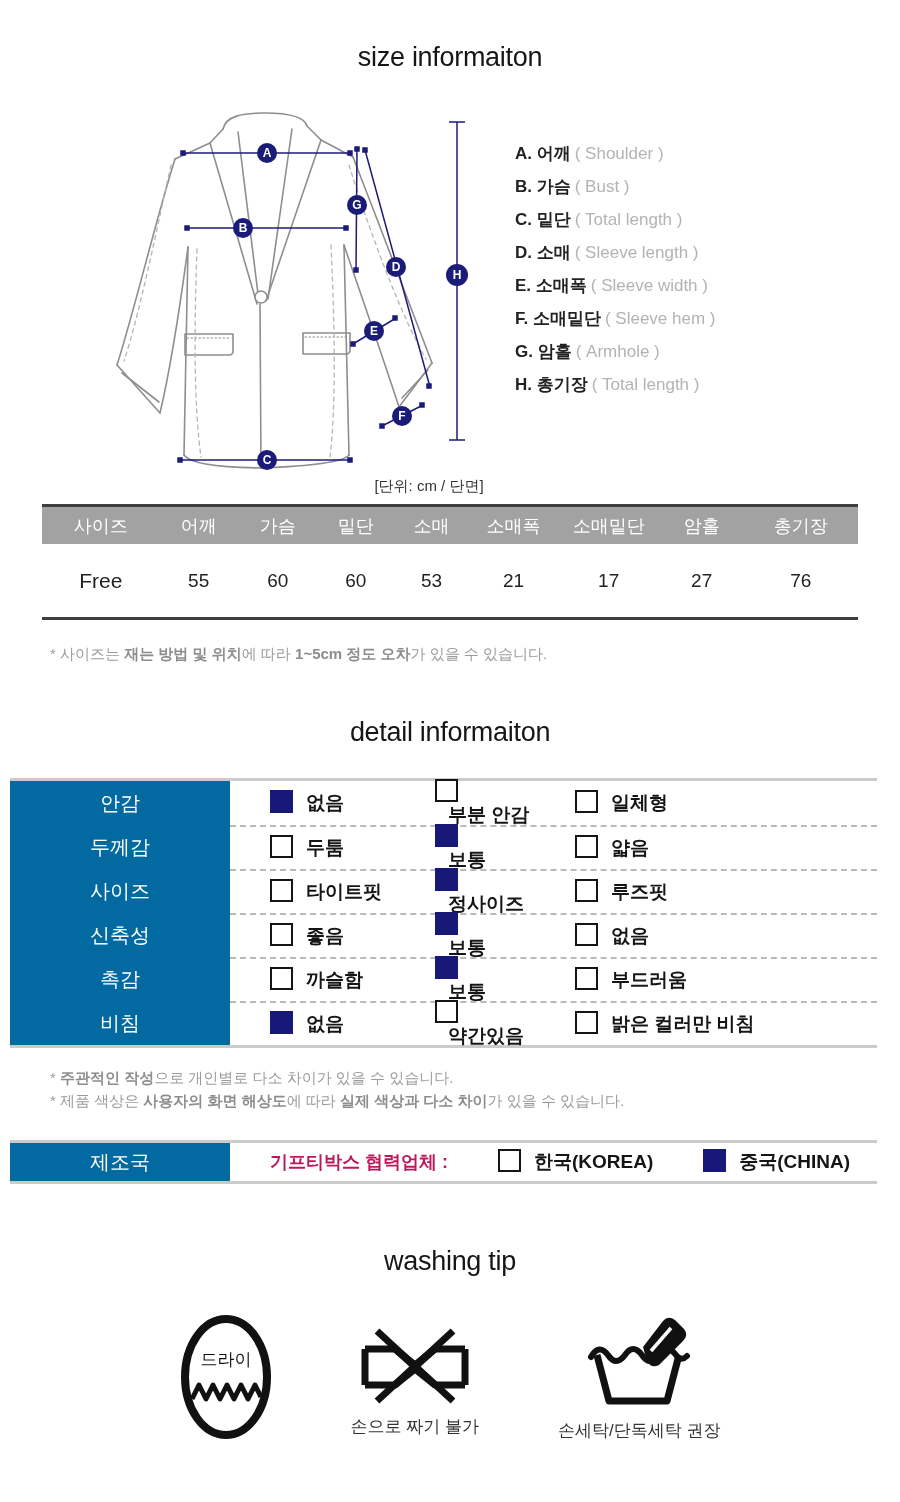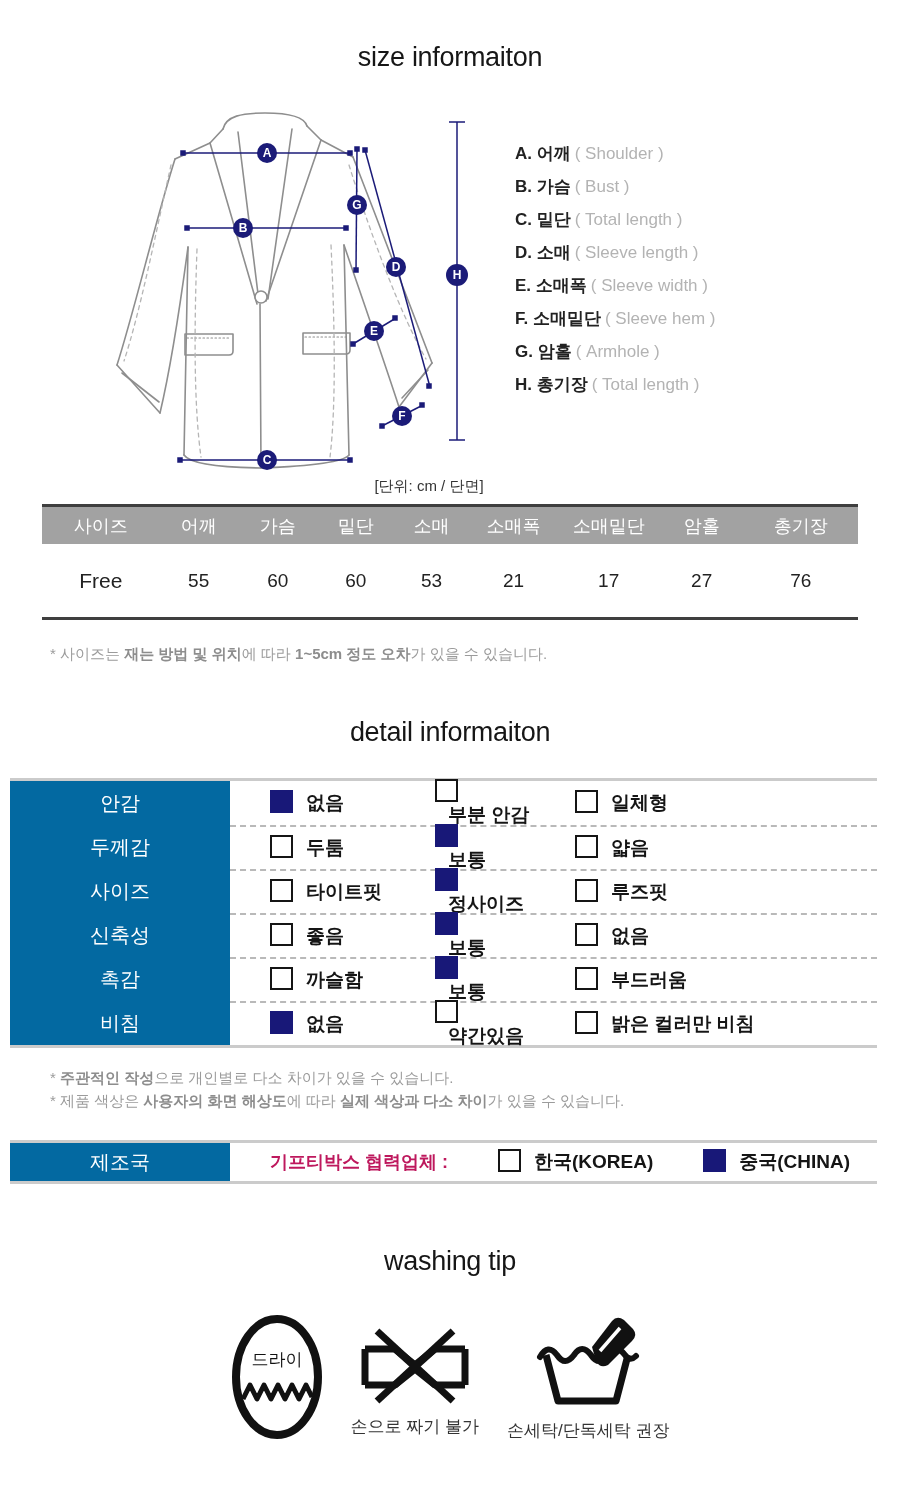--- a/index.html
+++ b/index.html
@@ -65,21 +65,21 @@
   .detail-notes{ margin:18px 0 0 50px; }
 
   
   .origin-row{ display:flex; height:44px; margin:28px 23px 0 10px;
     border-top:3px solid #cbcbcb; border-bottom:3px solid #cbcbcb; }
   .origin-prefix{ font-size:18px; font-weight:600; color:#be185d; }
   .origin-row .opt{ margin-left:50px; }
 
   
   .title-wash{ margin-top:62px; }
-  .wash-row{ margin-top:36px; display:flex; justify-content:center; align-items:flex-start; gap:28px; }
+  .wash-row{ margin-top:36px; display:flex; justify-content:center; align-items:flex-start; gap:79px; }
   .wash-item{ display:flex; flex-direction:column; align-items:center; }
   .wash-label{ font-size:17px; font-weight:500; color:#333; margin-top:10px; white-space:nowrap; }
 </style>
 </head>
 <body>
 
 <h1 class="sec-title title-size">size informaiton</h1>
 
 <div class="diagram">
   <svg class="jacket-svg" width="420" height="378" viewBox="0 0 420 378">

